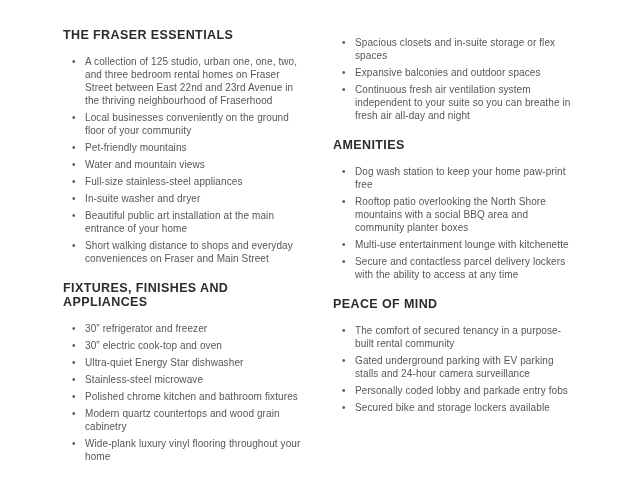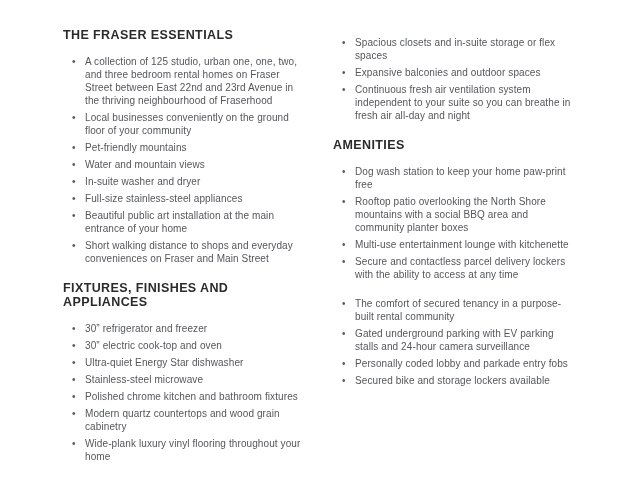--- a/index.html
+++ b/index.html
@@ -58,22 +58,22 @@
 
   <div class="col">
 
     <div class="section">
       <h2 class="section-title">THE FRASER ESSENTIALS</h2>
       <ul class="bullets">
         <li>A collection of 125 studio, urban one, one, two, and three bedroom rental homes on Fraser Street between East 22nd and 23rd Avenue in the thriving neighbourhood of Fraserhood</li>
         <li>Local businesses conveniently on the ground floor of your community</li>
         <li>Pet-friendly mountains</li>
         <li>Water and mountain views</li>
+        <li>Full-size stainless-steel appliances</li>
         <li>In-suite washer and dryer</li>
-        <li>Full-size stainless-steel appliances</li>
         <li>Beautiful public art installation at the main entrance of your home</li>
         <li>Short walking distance to shops and everyday conveniences on Fraser and Main Street</li>
       </ul>
     </div>
 
     <div class="section">
       <h2 class="section-title">FIXTURES, FINISHES AND APPLIANCES</h2>
       <ul class="bullets">
         <li>30” refrigerator and freezer</li>
         <li>30” electric cook-top and oven</li>
@@ -101,20 +101,21 @@
       <h2 class="section-title">AMENITIES</h2>
       <ul class="bullets">
         <li>Dog wash station to keep your home paw-print free</li>
         <li>Rooftop patio overlooking the North Shore mountains with a social BBQ area and community planter boxes</li>
         <li>Multi-use entertainment lounge with kitchenette</li>
         <li>Secure and contactless parcel delivery lockers with the ability to access at any time</li>
       </ul>
     </div>
 
     <div class="section">
+      <h2 class="section-title">PEACE OF MIND</h2>
       <ul class="bullets">
         <li>The comfort of secured tenancy in a purpose-built rental community</li>
         <li>Gated underground parking with EV parking stalls and 24-hour camera surveillance</li>
         <li>Personally coded lobby and parkade entry fobs</li>
         <li>Secured bike and storage lockers available</li>
       </ul>
     </div>
 
   </div>
 

